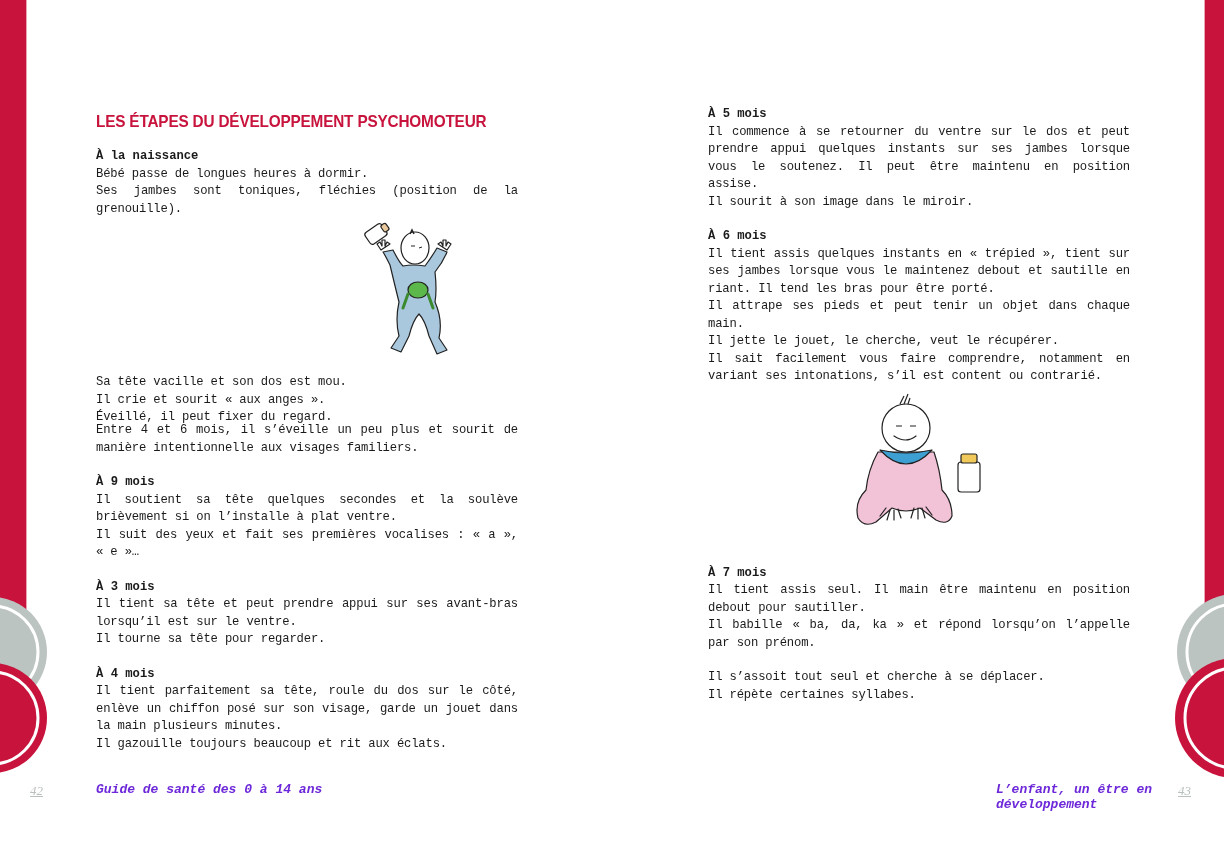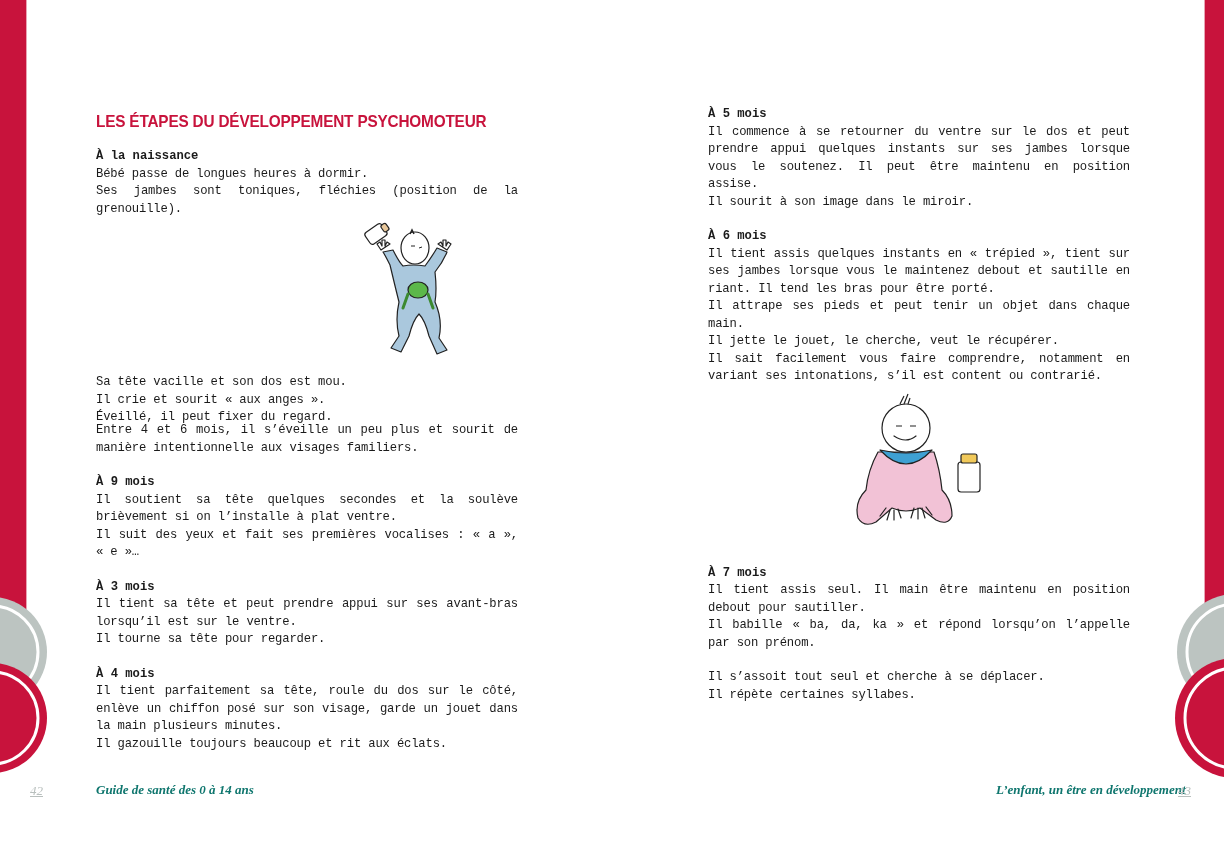--- a/index.html
+++ b/index.html
@@ -30,22 +30,22 @@
 
   .illus { position: absolute; }
   .illus-left { left: 355px; top: 210px; width: 115px; height: 155px; }
   .illus-right { left: 848px; top: 390px; width: 140px; height: 145px; }
 
   .footer-num {
     position: absolute; top: 783px; font-family: "Liberation Serif", serif; font-style: italic;
     font-size: 13px; color: #b8bfbd; text-decoration: underline;
   }
   .footer-title {
-    position: absolute; top: 782px; font-family: Liberation Serif, serif; font-style: italic;
-    font-weight: bold; font-size: 13px; color: #0f766e;
+    position: absolute; top: 782px; font-family: Liberation Mono, monospace; font-style: italic;
+    font-weight: bold; font-size: 13px; color: #6d28d9;
   }
 </style>
 </head>
 <body>
 
 <div class="edge-bar edge-left"></div>
 <div class="edge-bar edge-right"></div>
 
 <svg class="deco deco-left" viewBox="0 0 60 190">
   <circle cx="-8" cy="62" r="55" fill="#bcc4c1"></circle>

